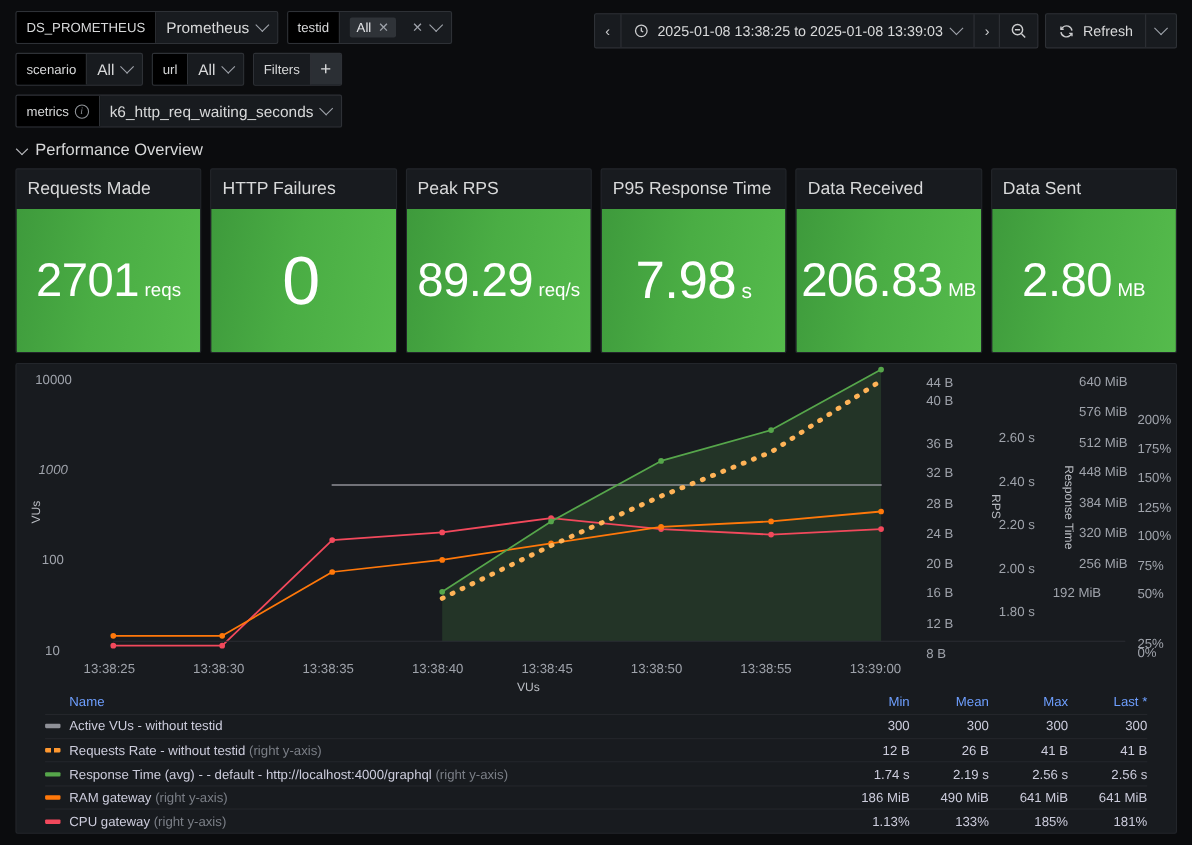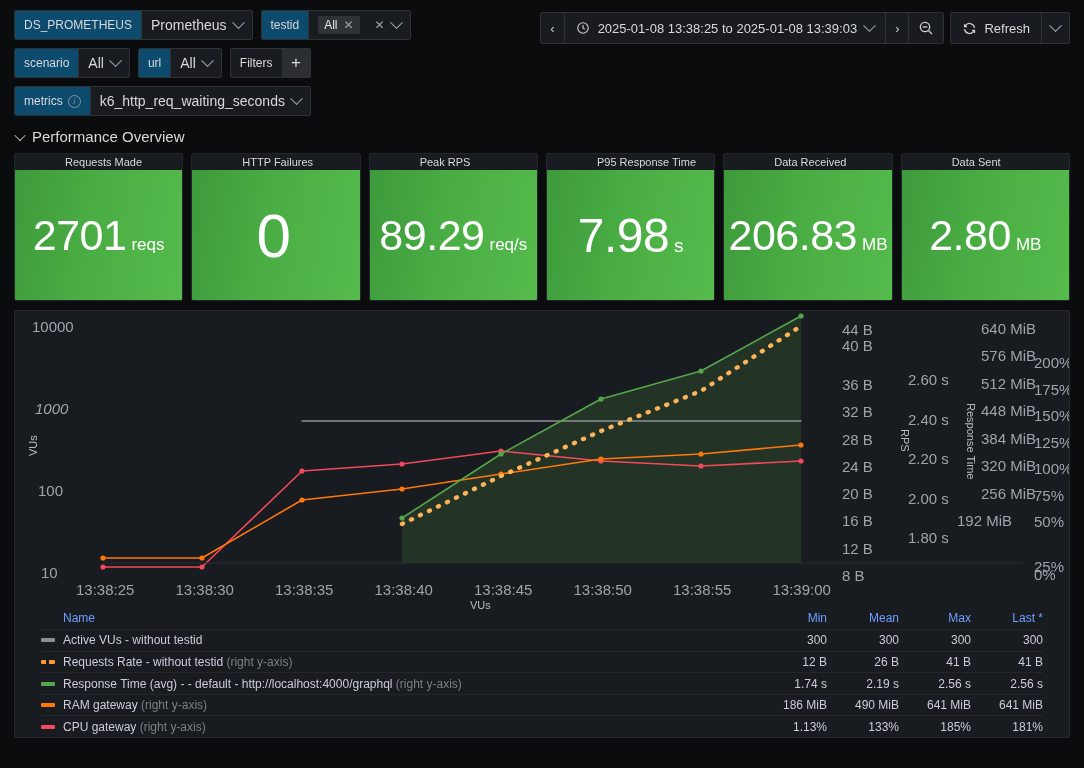--- a/index.html
+++ b/index.html
@@ -21,21 +21,21 @@
     border-radius: 2px;
     background: #181b1f;
     height: 30px;
     overflow: hidden;
   }
   .varlabel {
     display: flex; align-items: center; gap: 5px;
     padding: 0 9px;
     font-size: 12px;
     color: #d8d9da;
-    background: #0c4a6e;
+    background: #000000;
     border-right: 1px solid #2e3136;
     white-space: nowrap;
   }
   .varvalue {
     display: flex; align-items: center; gap: 7px;
     padding: 0 9px;
     font-size: 13px;
     color: #d8d9da;
     white-space: nowrap;
     min-width: 0;
@@ -115,22 +115,22 @@
   
   .stats { display: flex; gap: 8px; padding: 0 14px; }
   .stat {
     flex: 1 1 0; min-width: 0;
     background: #181b1f;
     border: 1px solid #23262b;
     border-radius: 2px;
     overflow: hidden;
   }
   .stat-title {
-    height: 16px; display: flex; align-items: center;
-    padding: 0 10px; font-size: 11px; color: #d8d9da; margin-left: 40px;
+    height: 36px; display: flex; align-items: center;
+    padding: 0 10px; font-size: 16px; color: #d8d9da;
   }
   .stat-body {
     height: 130px;
     display: flex; align-items: center; justify-content: center;
     background: linear-gradient(100deg, #3e9a3c 0%, #4aad44 45%, #55bb4c 100%);
     padding: 0 6px;
   }
   .stat-val {
     display: flex; align-items: baseline; gap: 5px;
     color: #fff; white-space: nowrap;
@@ -146,21 +146,21 @@
     margin: 9px 14px 0 14px;
     background: #181b1f;
     border: 1px solid #23262b;
     border-radius: 2px;
     height: 428px;
     position: relative;
     overflow: hidden;
   }
   .plotwrap { position: relative; height: 290px; }
   .axis-tick {
-    position: absolute; font-size: 15px; color: #9fa3ab;
+    position: absolute; font-size: 12px; color: #9fa3ab;
     white-space: nowrap;
   }
   .axis-title {
     position: absolute; font-size: 11px; color: #b9bcc2; white-space: nowrap;
   }
 
   
   .legend {
     position: absolute; left: 0; right: 0; bottom: 0;
     padding: 0 26px 0 26px;

